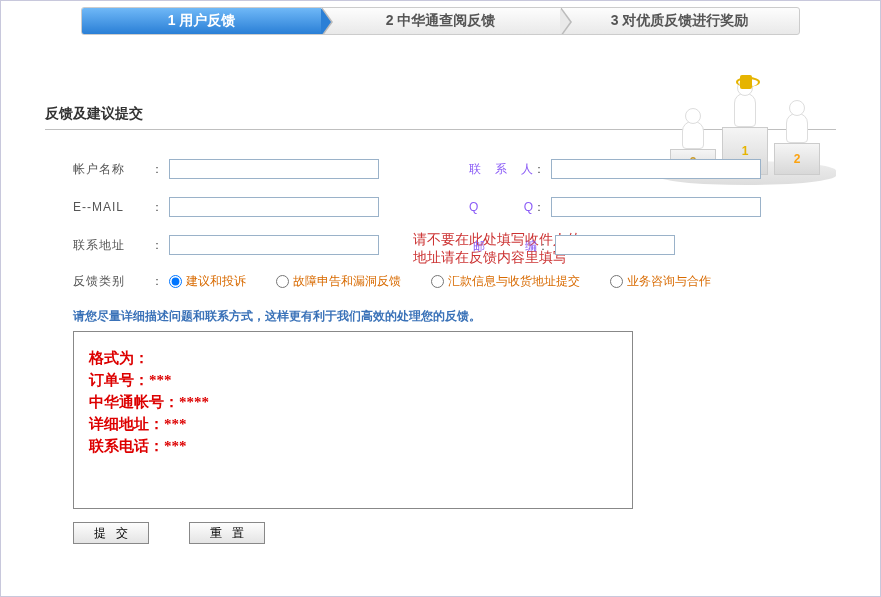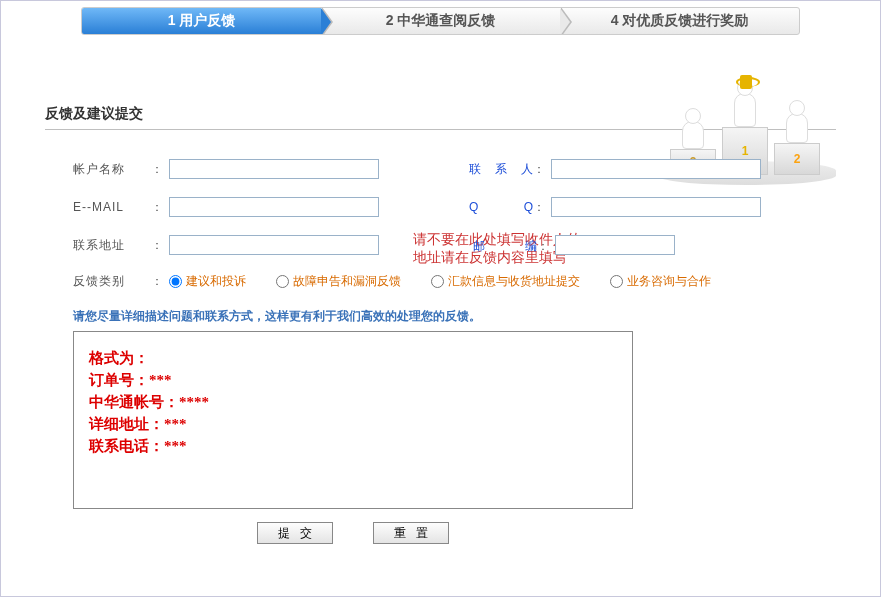--- a/index.html
+++ b/index.html
@@ -27,48 +27,48 @@
 .trophy{position:absolute;left:84px;bottom:96px;width:12px;height:14px;background:#e6b400;border-radius:2px}
 .trophy:before{content:"";position:absolute;left:-4px;top:2px;width:20px;height:8px;border:2px solid #e6b400;border-radius:50%;border-bottom:none}
 
 .form { margin: 29px 72px 0 72px; }
 .row { display: flex; align-items: center; margin-bottom: 18px; position: relative; }
 .label { width: 78px; color: #555; letter-spacing: 1px; }
 .colon { margin: 0 6px 0 0; color:#555; }
 .txt { height: 20px; border: 1px solid #9ab2c9; background: #fff; padding: 1px 3px; font-size: 12px; }
 .w1 { width: 210px; }
 .spacer { width: 90px; }
-.label2 { width: 64px; text-align: justify; text-align-last: justify; color:#1d4ed8; }
+.label2 { width: 64px; text-align: justify; text-align-last: justify; color:#8b5cf6; }
 .addr-note { position:absolute; left:340px; top:-4px; font-size: 14px; color:#c33; line-height:18px; font-family: SimSun; }
 .radios { display: flex; gap: 30px; align-items: center; }
 .radio-item { display: flex; align-items: center; gap: 4px; color: #d86a00; }
 .radio-item input { margin: 0; }
 .hint { color: #3a72b8; margin: 6px 0 6px 0; font-weight: bold; }
 .textarea-wrap { position: relative; }
 textarea { width: 560px; height: 178px; border: 1px solid #888; resize: none; font-family: SimSun; font-size: 15px; font-weight: bold; color: #d00; padding: 15px; line-height: 22px; overflow-y: scroll; }
-.btn-row { display: flex; gap: 40px; justify-content: center; margin-top: 10px; width: 560px; }
+.btn-row { display: flex; gap: 40px; justify-content: flex-start; margin-top: 10px; width: 560px; }
 .btn { width: 76px; height: 22px; border: 1px solid #888; background: linear-gradient(#fdfdfd,#e4e4e4); font-size: 12px; letter-spacing: 10px; padding-left: 10px; cursor: pointer; }
 </style>
 </head>
 <body>
 
 <div class="page">
   <div class="stepbar">
     <div class="step active">
       <span>1 用户反馈</span>
       <span class="chev-bg"></span>
         <span class="chev"></span>
     </div>
     <div class="step">
       <span>2 中华通查阅反馈</span>
       <span class="chev-bg"></span>
         <span class="chev"></span>
     </div>
     <div class="step">
-      <span>4 对优质反馈进行奖励</span>
+      <span>3 对优质反馈进行奖励</span>
     </div>
   </div>
 
   <div class="podium">
     <div class="base"></div>
     <div class="block b3">
         <span class="num3">3</span>
       </div>
     <div class="block b1">
         <span class="num1">1</span>

